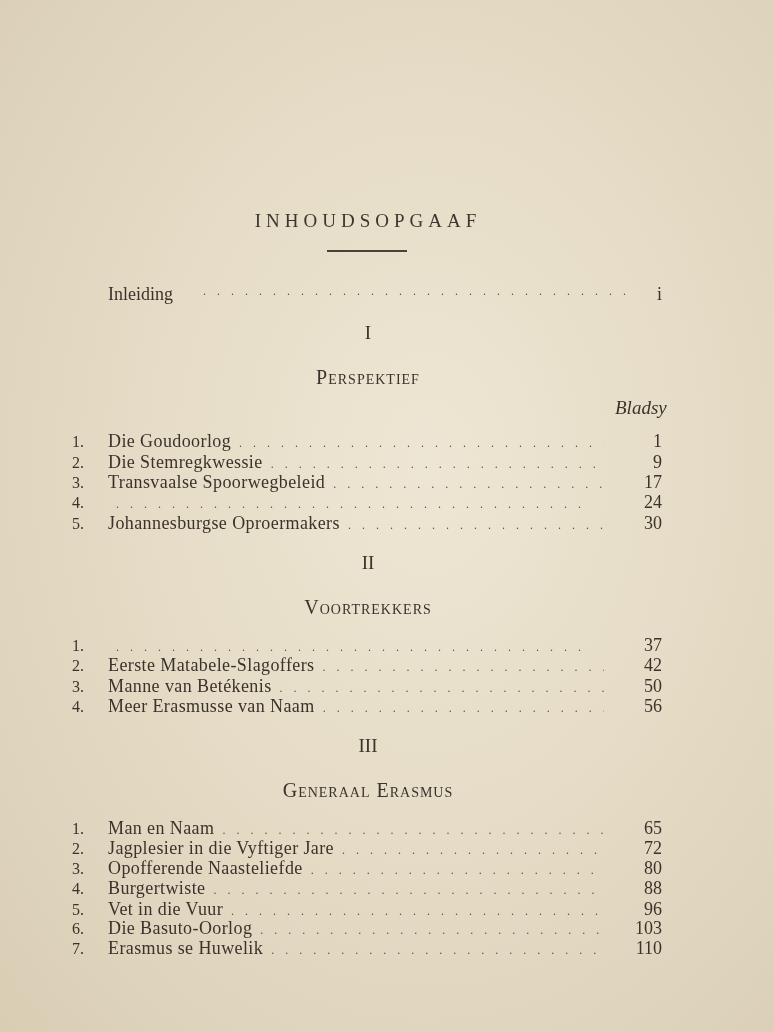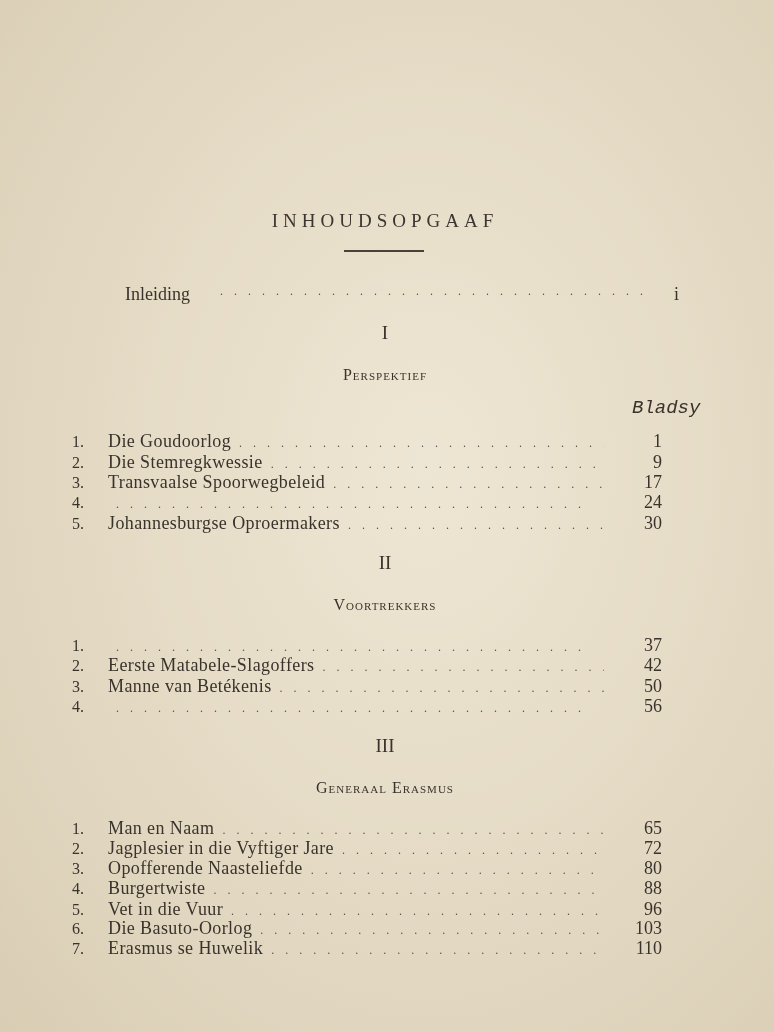--- a/index.html
+++ b/index.html
@@ -3,39 +3,39 @@
 <meta charset="utf-8">
 <style>
   html, body { margin:0; padding:0; }
   body {
     width:774px; height:1032px; overflow:hidden;
     background: radial-gradient(ellipse at 55% 45%, #eee6d4 0%, #e4dac4 55%, #d9cdb4 100%);
     font-family: "DejaVu Serif", "Liberation Serif", serif;
     color:#3a332c;
     position:relative;
   }
-  .abs { position:absolute;margin-left:17px; }
+  .abs { position:absolute; }
   .title {
     left:0; width:736px; top:210px; text-align:center;
     font-size:19px; letter-spacing:5px; color:#3d3630;
     font-family: "Liberation Serif", serif;
   }
   .title-rule { left:327px; top:250px; width:80px; height:1.5px; background:#4a423a; }
   .row {
     position:absolute; left:72px; width:590px; height:20px;
     display:flex; align-items:baseline;
     font-family: "Liberation Serif", serif; font-size:18px; color:#3a332c;
   }
   .num { width:36px; font-size:16px; }
   .label { white-space:nowrap; letter-spacing:0.4px; }
   .dots { flex:1; overflow:hidden; white-space:nowrap; font-size:12px; letter-spacing:4px; padding-left:8px; color:#5a514a; }
   .page { width:58px; text-align:right; }
   .roman { left:0; width:736px; text-align:center; font-family:"Liberation Serif", serif; font-size:19px; }
-  .section { left:0; width:736px; text-align:center; font-family:"Liberation Serif", serif; font-size:16px; font-variant:small-caps; letter-spacing:1px; }
-  .bladsy { left:615px; top:397px; font-style:italic; font-family:Liberation Mono, monospace; font-size:19px; }
+  .section { left:0; width:736px; text-align:center; font-family:"Liberation Serif", serif; font-size:20px; font-variant:small-caps; letter-spacing:1px; }
+  .bladsy { left:615px; top:397px; font-style:italic; font-family:Liberation Serif, serif; font-size:19px; }
   .intro { left:108px; top:284px; width:554px; display:flex; align-items:flex-start; font-family:Liberation Serif, serif; font-size:18px; }
   .intro .dots { padding-left:30px; }
   .intro .page { width:30px; }
   em { font-style:italic; }
 </style>
 </head>
 <body>
 
 <div class="abs title">INHOUDSOPGAAF</div>
 <div class="abs title-rule"></div>
@@ -95,20 +95,21 @@
   <span class="page">42</span>
 </div>
 <div class="row" style="top:676px">
   <span class="num">3.</span>
   <span class="label">Manne van Betékenis</span>
   <span class="dots">. .   . .   . .   . .   . .   . .   . .   . .   . .   . .   . .   . .   . .   . .   . .   . .   . .</span>
   <span class="page">50</span>
 </div>
 <div class="row" style="top:696px">
   <span class="num">4.</span>
+  <span class="label">Meer Erasmusse van Naam</span>
   <span class="dots">. .   . .   . .   . .   . .   . .   . .   . .   . .   . .   . .   . .   . .   . .   . .   . .   . .</span>
   <span class="page">56</span>
 </div>
 
 <div class="abs roman" style="top:735px">III</div>
 <div class="abs section" style="top:779px">Generaal Erasmus</div>
 
 <div class="row" style="top:818px">
   <span class="num">1.</span>
   <span class="label">Man en Naam</span>

